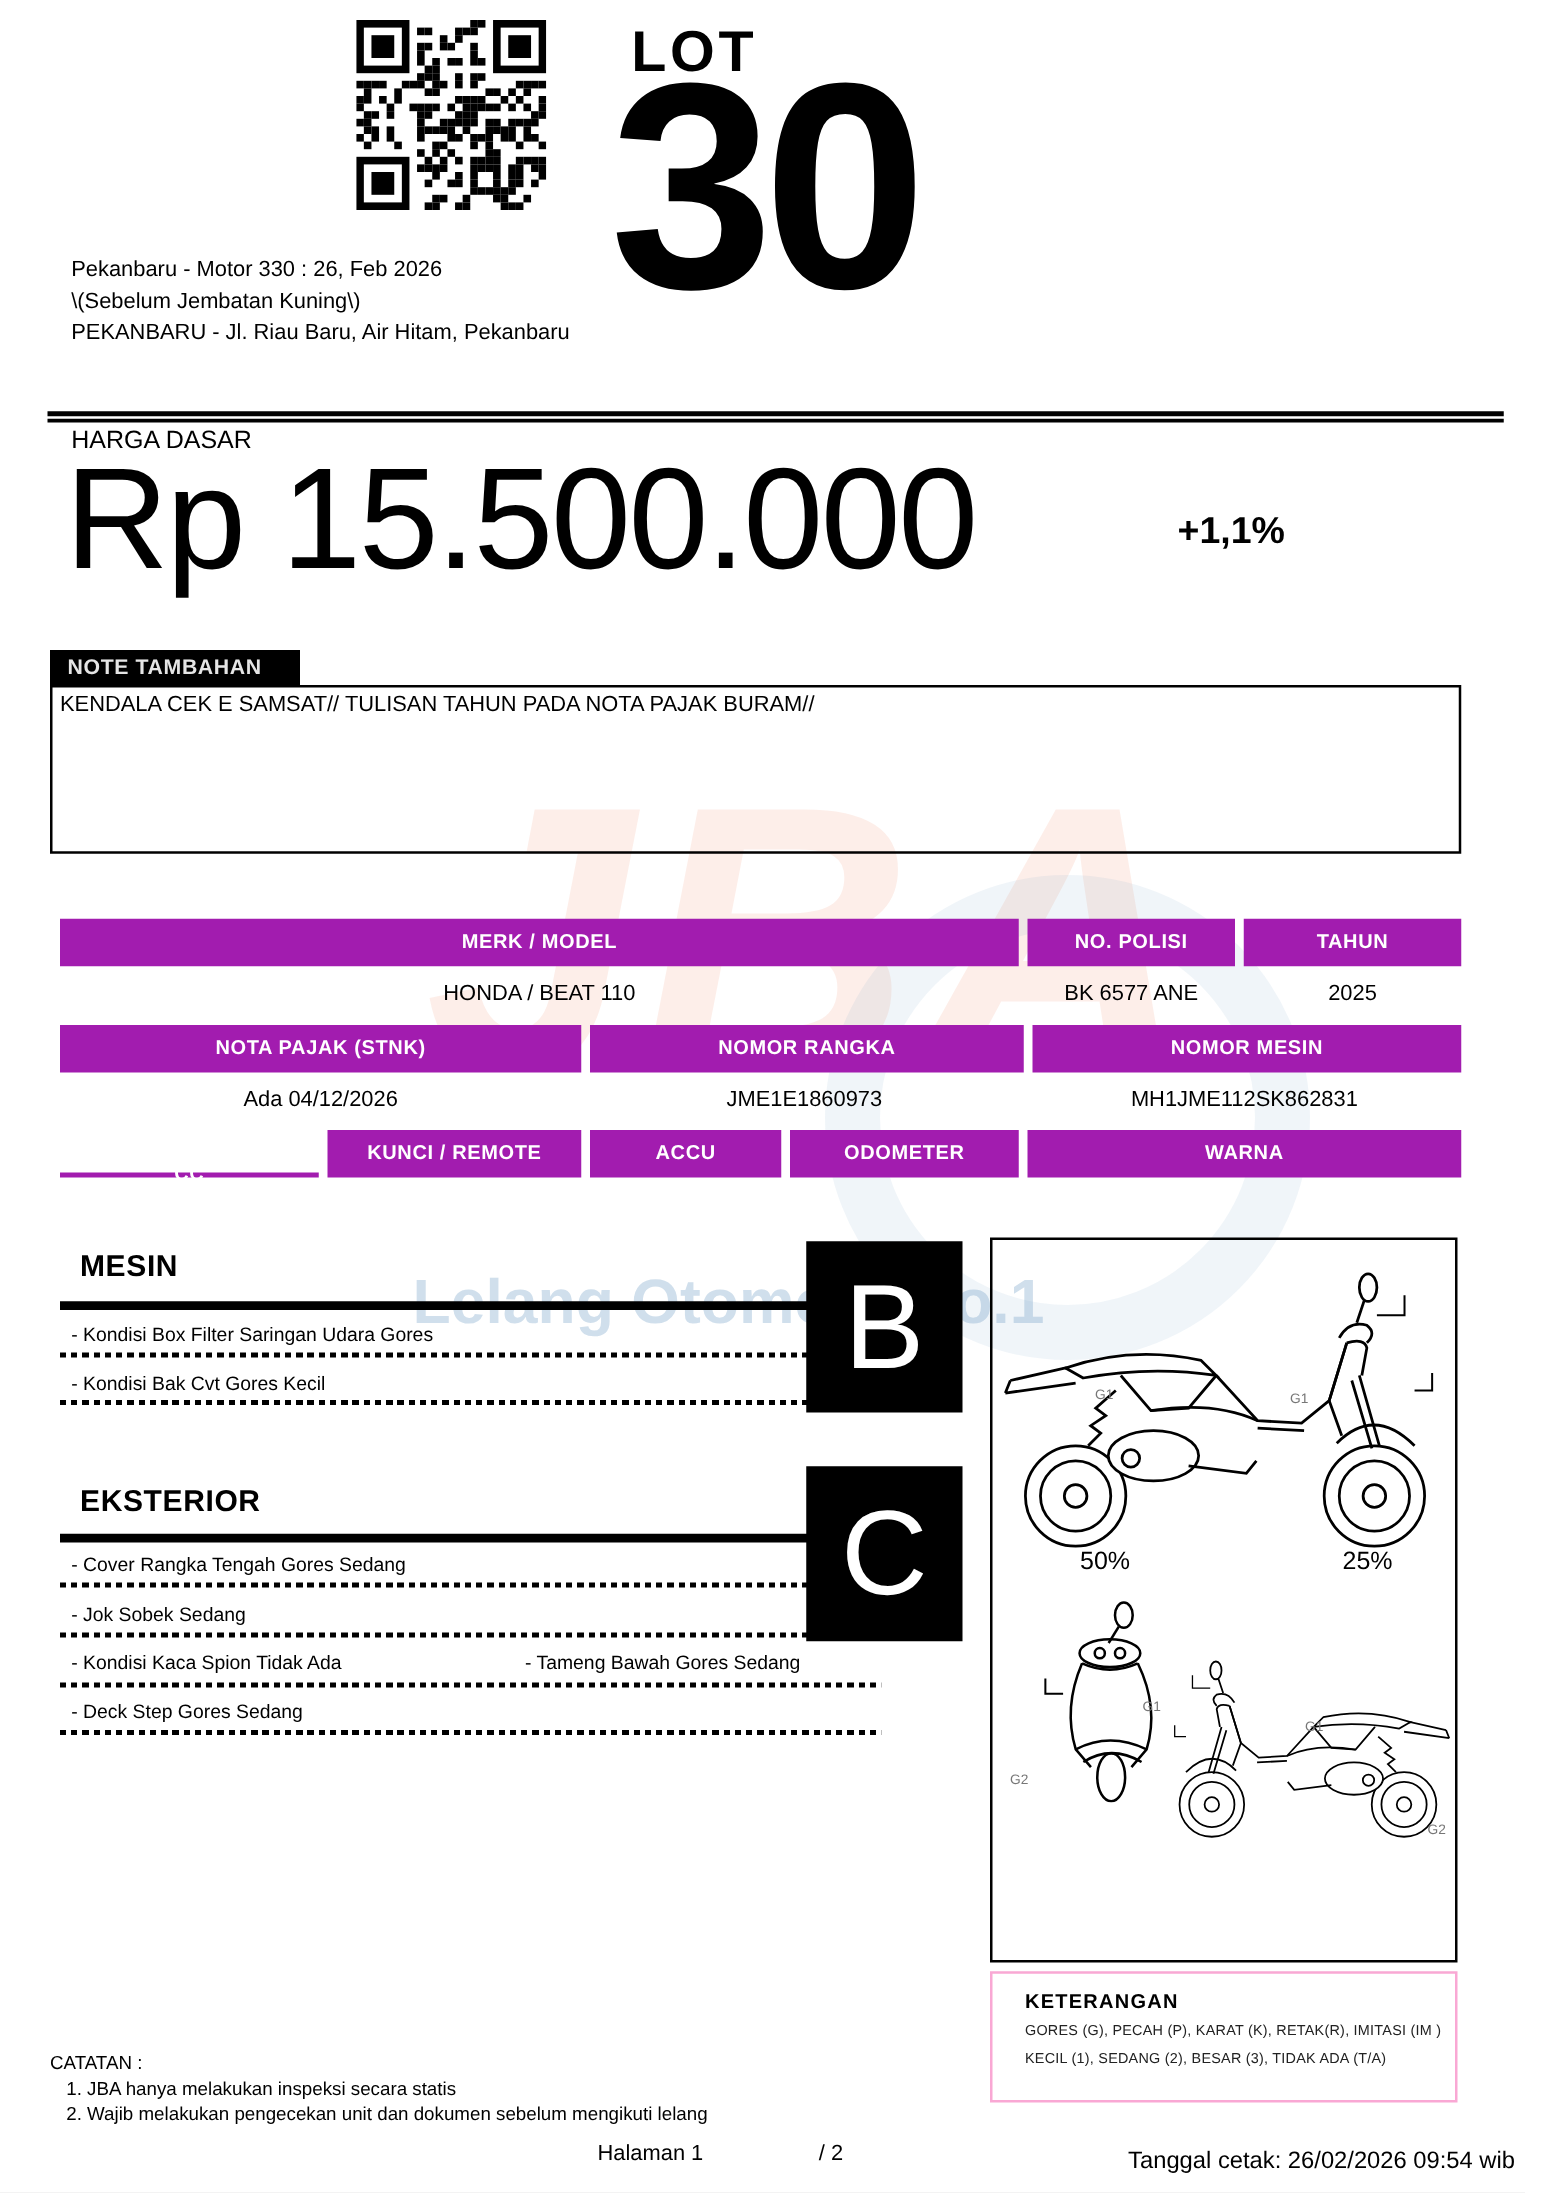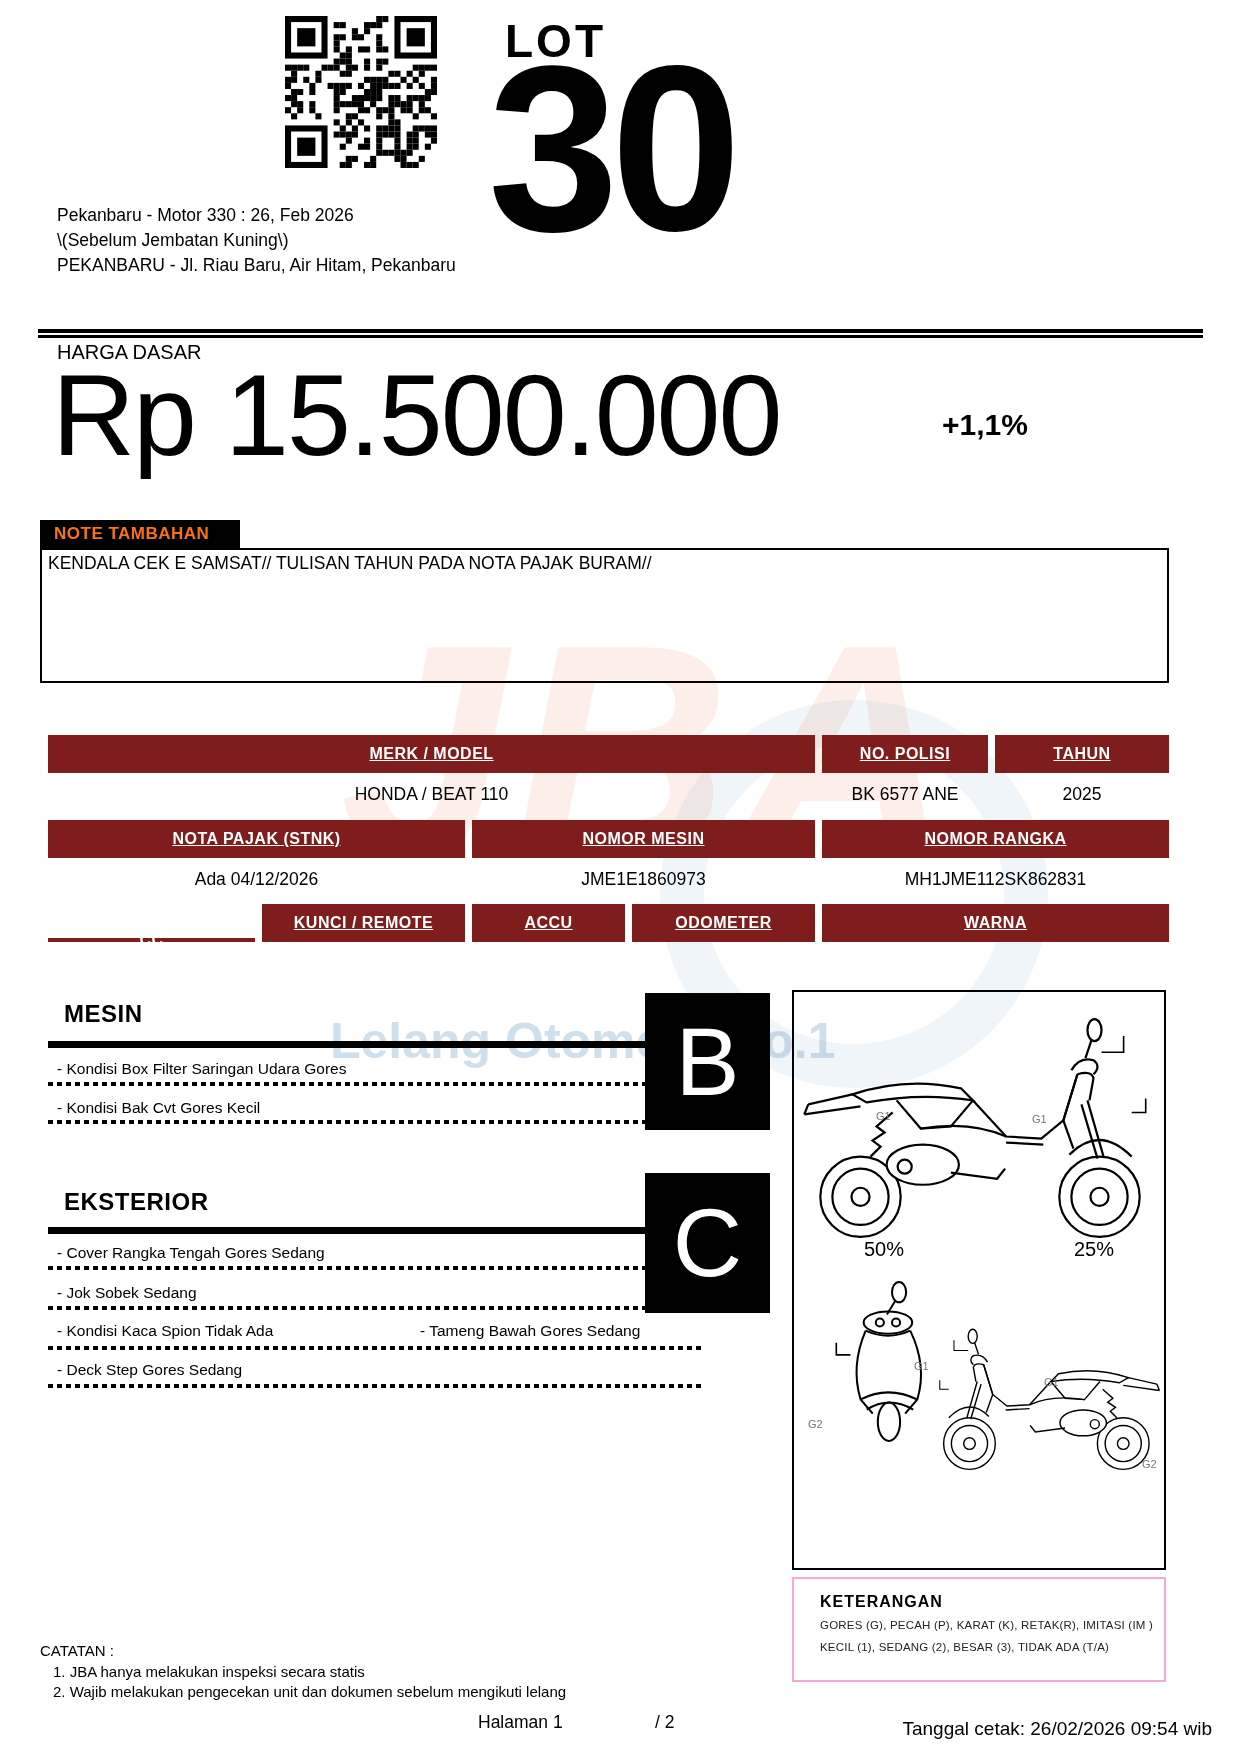--- a/index.html
+++ b/index.html
@@ -27,29 +27,29 @@
   .loc{left:57px;top:203px;font-size:17.5px;line-height:25px;}
 
   .divider{left:38px;top:329px;width:1165px;height:9px;box-sizing:border-box;
     border-top:4px solid #000;border-bottom:3px solid #000;}
 
   .price-label{left:57px;top:341px;font-size:20px;}
   .price-value{left:52px;top:352px;font-size:115px;letter-spacing:-2px;line-height:1.1;white-space:nowrap;}
   .price-change{left:942px;top:408px;font-size:30px;font-weight:bold;}
 
   .note-tab{left:40px;top:520px;height:28px;min-width:200px;box-sizing:border-box;
-    background:#000;color:#f97316;font-size:17px;font-weight:bold;
+    background:#000;color:#e5e5e5;font-size:17px;font-weight:bold;
     display:inline-flex;align-items:center;padding:0 14px;letter-spacing:0.5px;}
   .note-box{left:40px;top:548px;width:1129px;height:135px;border:2px solid #000;box-sizing:border-box;
     font-size:17.5px;padding:3px 6px;}
 
   
   .hrow,.vrow{left:48px;width:1121px;display:flex;gap:7px;}
-  .hcell{background:#7f1d1d;color:#fff;font-size:16px;font-weight:bold;
-    display:flex;align-items:center;justify-content:center;letter-spacing:0.5px;text-decoration:underline;}
+  .hcell{background:#a21caf;color:#fff;font-size:16px;font-weight:bold;
+    display:flex;align-items:center;justify-content:center;letter-spacing:0.5px;}
   .vcell{font-size:17.5px;display:flex;align-items:center;justify-content:center;}
   .hrow{height:38px;}
   .vrow{height:42px;}
   .w-merk{width:767px;} .w-pol{width:166px;} .w-thn{width:174px;}
   .w-nota{width:417px;} .w-mesin{width:343px;} .w-rangka{width:347px;}
   .w-cc{width:207px;margin-top:34px;} .w-kunci{width:203px;} .w-accu{width:153px;} .w-odo{width:183px;} .w-warna{width:347px;}
 
   
   .sec-title{font-size:24px;font-weight:bold;letter-spacing:0.5px;}
   .rule{height:7px;background:#000;}
@@ -321,22 +321,22 @@
     <div class="hcell w-thn">TAHUN</div>
   </div>
   <div class="abs vrow z" style="top:773px">
     <div class="vcell w-merk">HONDA / BEAT 110</div>
     <div class="vcell w-pol">BK 6577 ANE</div>
     <div class="vcell w-thn">2025</div>
   </div>
 
   <div class="abs hrow z" style="top:820px">
     <div class="hcell w-nota">NOTA PAJAK (STNK)</div>
+    <div class="hcell w-rangka">NOMOR RANGKA</div>
     <div class="hcell w-mesin">NOMOR MESIN</div>
-    <div class="hcell w-rangka">NOMOR RANGKA</div>
   </div>
   <div class="abs vrow z" style="top:858px">
     <div class="vcell w-nota">Ada 04/12/2026</div>
     <div class="vcell w-mesin">JME1E1860973</div>
     <div class="vcell w-rangka">MH1JME112SK862831</div>
   </div>
 
   <div class="abs hrow z" style="top:904px">
     <div class="hcell w-cc">CC</div>
     <div class="hcell w-kunci">KUNCI / REMOTE</div>

